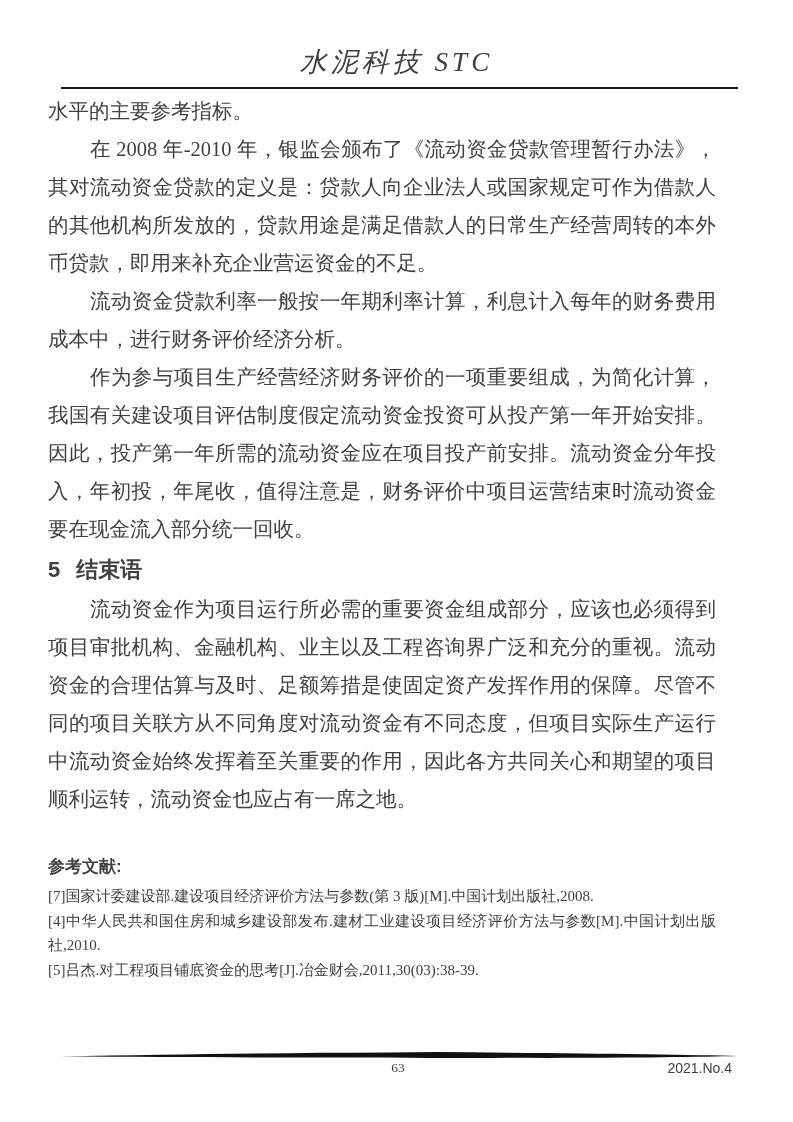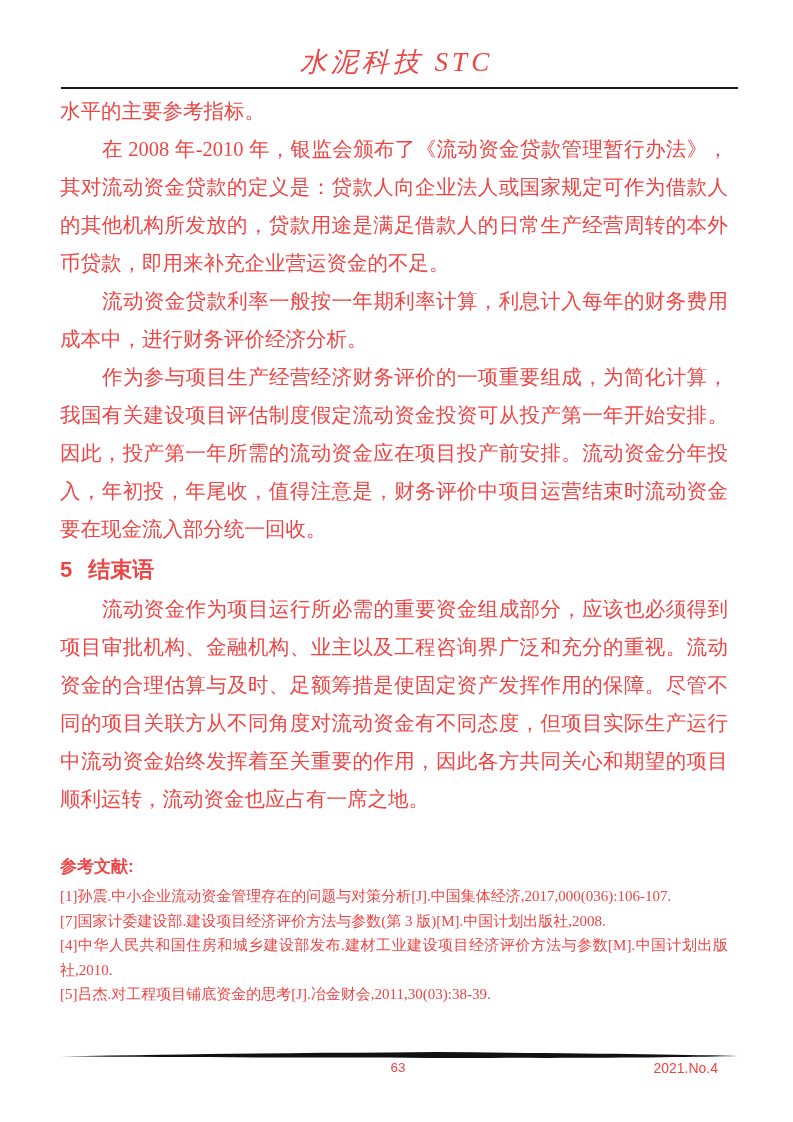--- a/index.html
+++ b/index.html
@@ -1,21 +1,21 @@
 <!DOCTYPE html>
 <html><head>
 <meta charset="utf-8">
 <style>
   html, body { margin: 0; padding: 0; background: #ffffff; }
   .page {
     position: relative;
     width: 793px;
     height: 1122px;
     background: #ffffff;
-    color: #ef4444;
+    color: #404040;
     font-family: "Liberation Serif", "DejaVu Serif", serif;
     overflow: hidden;
     margin: 0 auto;
   }
   
   .journal-title {
     position: absolute;
     top: 44px;
     left: 0;
     width: 100%;
@@ -30,21 +30,21 @@
     top: 87px;
     left: 61px;
     width: 677px;
     height: 2px;
     background: #1a1a1a;
   }
   
   .doc-body {
     position: absolute;
     top: 92px;
-    left: 60px;
+    left: 48px;
     width: 668px;
   }
   .para {
     margin: 0;
     font-size: 20.5px;
     line-height: 38px;
     text-align: justify;
     text-indent: 2.05em;
   }
   .para.noindent { text-indent: 0; }
@@ -83,27 +83,27 @@
     top: 1050px;
     left: 58px;
     display: block;
   }
   .page-number {
     position: absolute;
     top: 1060px;
     left: 64px;
     width: 668px;
     text-align: center;
-    font-family: Liberation Sans, sans-serif;
+    font-family: Liberation Serif, serif;
     font-size: 13.5px;
   }
   .issue-label {
     position: absolute;
     top: 1060px;
-    right: 75px;
+    right: 61px;
     font-family: "Liberation Sans", "DejaVu Sans", sans-serif;
     font-size: 14px;
     text-align: right;
   }
 </style>
 </head>
 <body>
 
 <div class="page">
 
@@ -125,21 +125,20 @@
       <span>5</span>
       <span>结束语</span>
     </h2>
 
     <p class="para">流动资金作为项目运行所必需的重要资金组成部分，应该也必须得到项目审批机构、金融机构、业主以及工程咨询界广泛和充分的重视。流动资金的合理估算与及时、足额筹措是使固定资产发挥作用的保障。尽管不同的项目关联方从不同角度对流动资金有不同态度，但项目实际生产运行中流动资金始终发挥着至关重要的作用，因此各方共同关心和期望的项目顺利运转，流动资金也应占有一席之地。</p>
 
 
     <div class="ref-heading">参考文献:</div>
 
     <div class="ref-list">
-      <div class="ref">[1]孙震.中小企业流动资金管理存在的问题与对策分析[J].中国集体经济,2017,000(036):106-107.</div>
       <div class="ref">[7]国家计委建设部.建设项目经济评价方法与参数(第 3 版)[M].中国计划出版社,2008.</div>
       <div class="ref">[4]中华人民共和国住房和城乡建设部发布.建材工业建设项目经济评价方法与参数[M].中国计划出版社,2010.</div>
       <div class="ref">[5]吕杰.对工程项目铺底资金的思考[J].冶金财会,2011,30(03):38-39.</div>
     </div>
 
   </div>
 
   <svg class="footer-stroke" width="682" height="12" viewBox="0 0 682 12" aria-hidden="true">
     <path d="M2,6.6
              C120,4.2 230,3.0 330,2.6

